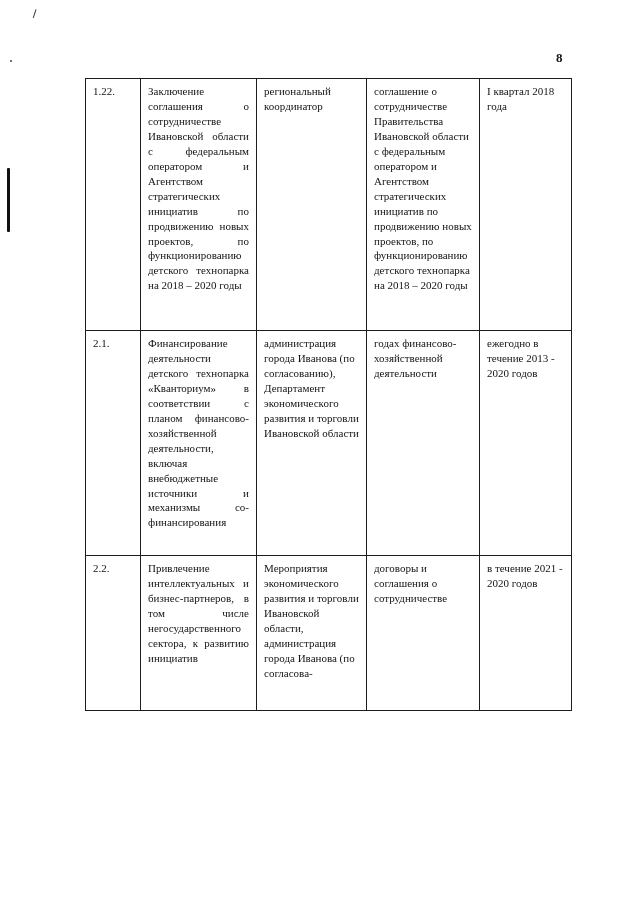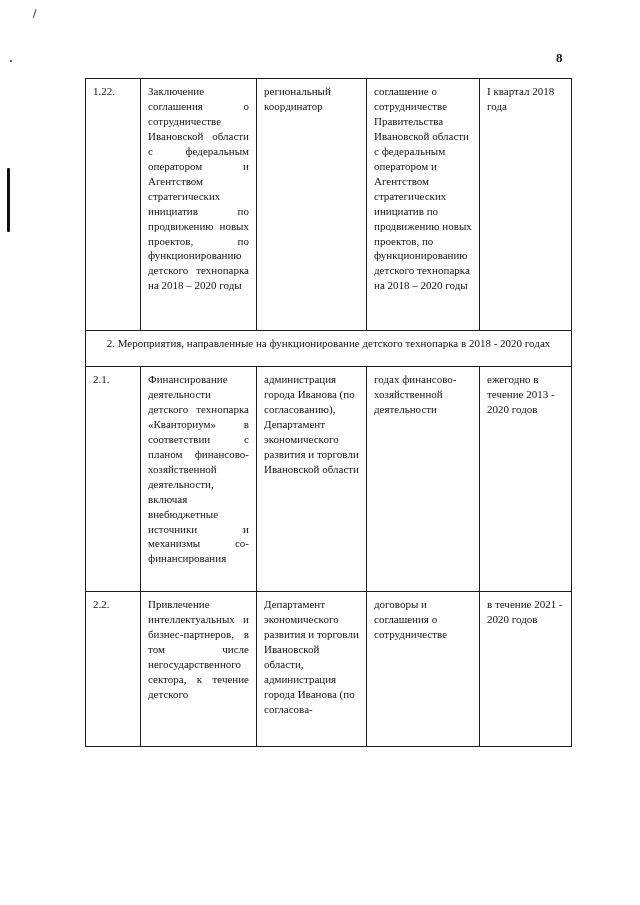--- a/index.html
+++ b/index.html
@@ -103,35 +103,32 @@
     <tbody>
         <tr style="height:252px;">
       <td class="col-num">1.22.</td>
       <td class="col-act">Заключение соглашения о сотрудничестве Ивановской области с федеральным оператором и Агентством стратегических инициатив по продвижению новых проектов, по функционированию детского технопарка на 2018 – 2020 годы</td>
       <td class="col-resp">региональный координатор</td>
       <td class="col-res">соглашение о сотрудничестве Правительства Ивановской области с федеральным оператором и Агентством стратегических инициатив по продвижению новых проектов, по функционированию детского технопарка на 2018 – 2020 годы</td>
       <td class="col-term">I квартал 2018 года</td>
     </tr>
 
 
-    <tr style="height:36px;">
-      <td class="section-cell" colspan="5">2. Мероприятия, направленные на функционирование детского технопарка в 2018 - 2020 годах</td>
-    </tr>
 
     <tr style="height:225px;">
       <td class="col-num">2.1.</td>
       <td class="col-act">Финансирование деятельности детского технопарка «Кванториум» в соответствии с планом финансово-хозяйственной деятельности, включая внебюджетные источники и механизмы со-финансирования</td>
       <td class="col-resp">администрация города Иванова (по согласованию), Департамент экономического развития и торговли Ивановской области</td>
       <td class="col-res">годах финансово-хозяйственной деятельности</td>
       <td class="col-term">ежегодно в течение 2013 - 2020 годов</td>
     </tr>
 
     <tr style="height:155px;">
       <td class="col-num">2.2.</td>
-      <td class="col-act">Привлечение интеллектуальных и бизнес-партнеров, в том числе негосударственного сектора, к течение детского</td>
-      <td class="col-resp">Департамент экономического развития и торговли Ивановской области, администрация города Иванова (по согласова-</td>
+      <td class="col-act">Привлечение интеллектуальных и бизнес-партнеров, в том числе негосударственного сектора, к развитию инициатив</td>
+      <td class="col-resp">Мероприятия экономического развития и торговли Ивановской области, администрация города Иванова (по согласова-</td>
       <td class="col-res">договоры и соглашения о сотрудничестве</td>
       <td class="col-term">в течение 2021 - 2020 годов</td>
     </tr>
   </tbody>
     </table>
 
 </div>
 
 </body></html>

